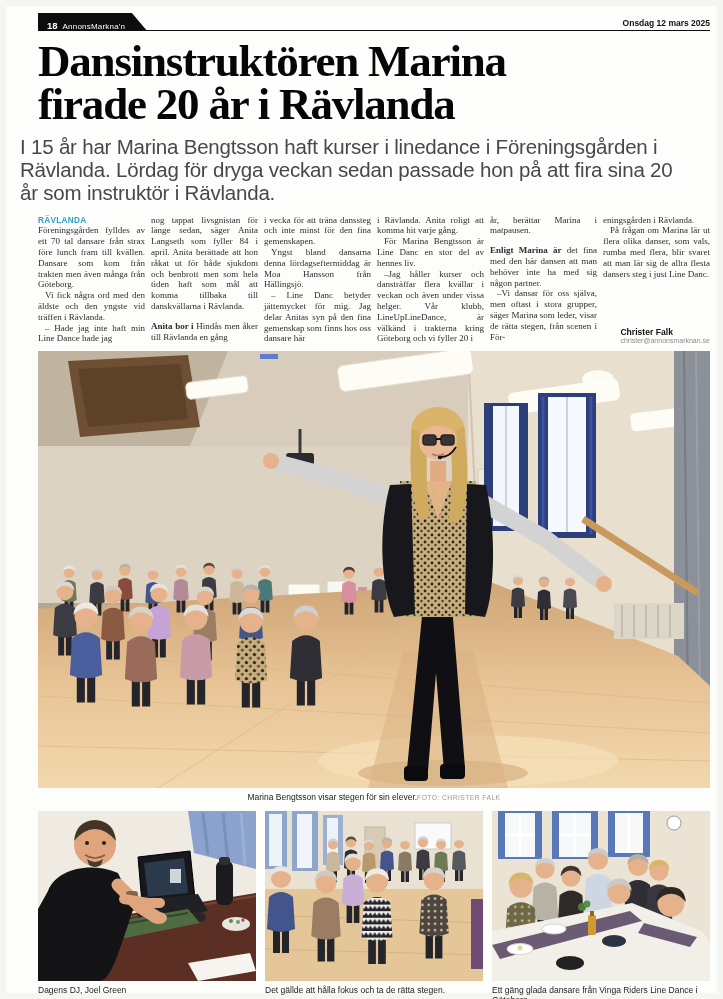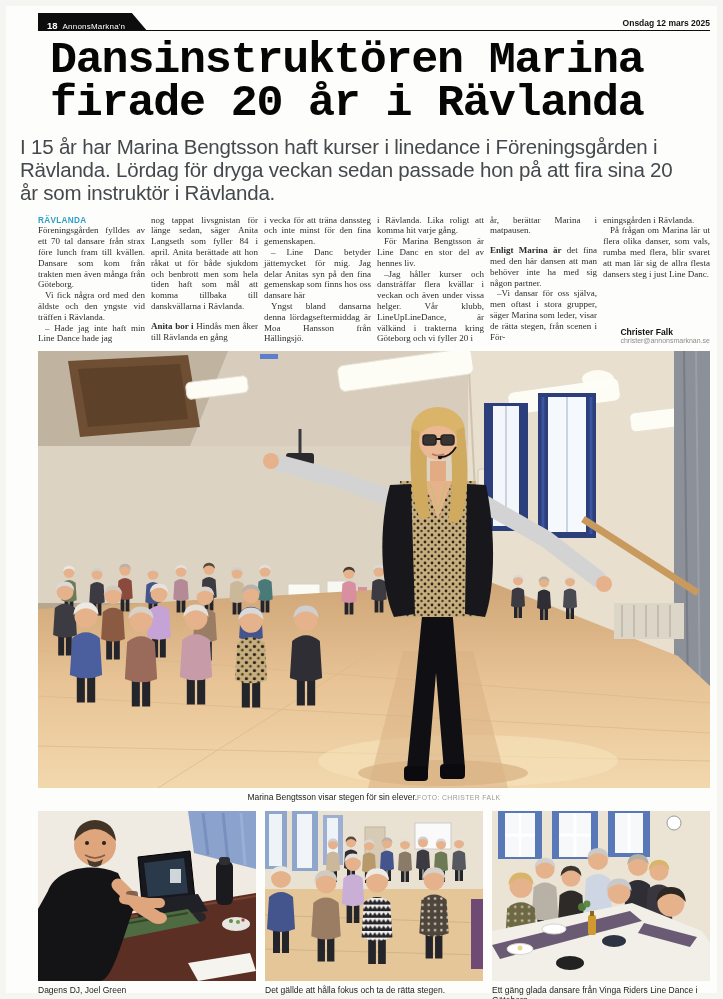--- a/index.html
+++ b/index.html
@@ -12,21 +12,21 @@
   .mast-tab{
     position:absolute;left:0;bottom:-1px;height:18px;padding:0 22px 0 9px;
     background:#0d0d0d;color:#fff;display:flex;align-items:flex-end;gap:5px;
     clip-path:polygon(0 0,86% 0,100% 100%,0 100%);
   }
   .mast-tab .pg{font-size:9.5px;font-weight:bold}
   .mast-tab .mh{font-size:8px;letter-spacing:.2px}
   .date{position:absolute;right:0;bottom:2.5px;font-size:8.5px;font-weight:bold;color:#111}
 
   .headline{
-    margin:9px 13px 0 50px;font-family:Liberation Mono, monospace;font-weight:bold;
+    margin:9px 13px 0 38px;font-family:Liberation Serif, serif;font-weight:bold;
     font-size:45px;line-height:.95;letter-spacing:-1.2px;color:#060606;
   }
   .lede{
     margin:9px 34px 0 20px;font-size:20.5px;line-height:1.14;color:#45494d;letter-spacing:-.2px;
   }
   .columns{
     position:relative;margin:10px 13px 0 38px;display:flex;gap:6px;height:130px;overflow:hidden;
   }
   .col{flex:1;font-family:"Liberation Serif",serif;font-size:9px;line-height:1.2;
        text-align:justify;color:#2d2d2d}
@@ -73,25 +73,25 @@
       <p class="flush"><span class="tag">RÄVLANDA</span> Föreningsgården fylldes av ett 70 tal dansare från strax före lunch fram till kvällen. Dansare som kom från trakten men även många från Göteborg.</p>
       <p>Vi fick några ord med den äldste och den yngste vid träffen i Rävlanda.</p>
       <p>– Hade jag inte haft min Line Dance hade jag</p>
     </div>
     <div class="col">
       <p class="flush">nog tappat livsgnistan för länge sedan, säger Anita Langseth som fyller 84 i april. Anita berättade att hon råkat ut för både sjukdom och benbrott men som hela tiden haft som mål att komma tillbaka till danskvällarna i Rävlanda.</p>
       <p class="flush spaced"><b>Anita bor i</b> Hindås men åker till Rävlanda en gång</p>
     </div>
     <div class="col">
       <p class="flush">i vecka för att träna danssteg och inte minst för den fina gemenskapen.</p>
+      <p>Yngst bland dansarna denna lördagseftermiddag är Moa Hansson från Hällingsjö.</p>
       <p>– Line Danc betyder jättemycket för mig. Jag delar Anitas syn på den fina gemenskap som finns hos oss dansare här</p>
-      <p>Yngst bland dansarna denna lördagseftermiddag är Moa Hansson från Hällingsjö.</p>
-    </div>
-    <div class="col">
-      <p class="flush">i Rävlanda. Lika roligt att komma hit varje gång.</p>
+    </div>
+    <div class="col">
+      <p class="flush">i Rävlanda. Anita roligt att komma hit varje gång.</p>
       <p>För Marina Bengtsson är Line Danc en stor del av hennes liv.</p>
       <p>–Jag håller kurser och dansträffar flera kvällar i veckan och även under vissa helger. Vår klubb, LineUpLineDance, är välkänd i trakterna kring Göteborg och vi fyller 20 i</p>
     </div>
     <div class="col">
       <p class="flush">år, berättar Marina i matpausen.</p>
       <p class="flush spaced"><b>Enligt Marina är</b> det fina med den här dansen att man behöver inte ha med sig någon partner.</p>
       <p>–Vi dansar för oss själva, men oftast i stora grupper, säger Marina som leder, visar de rätta stegen, från scenen i För-</p>
     </div>
     <div class="col">
       <p class="flush">eningsgården i Rävlanda.</p>

